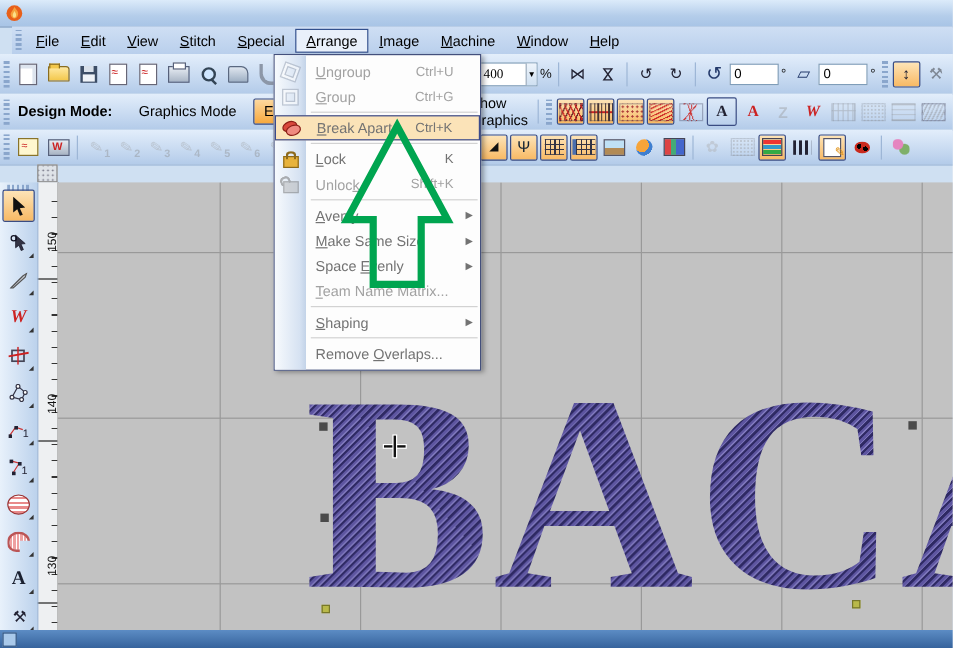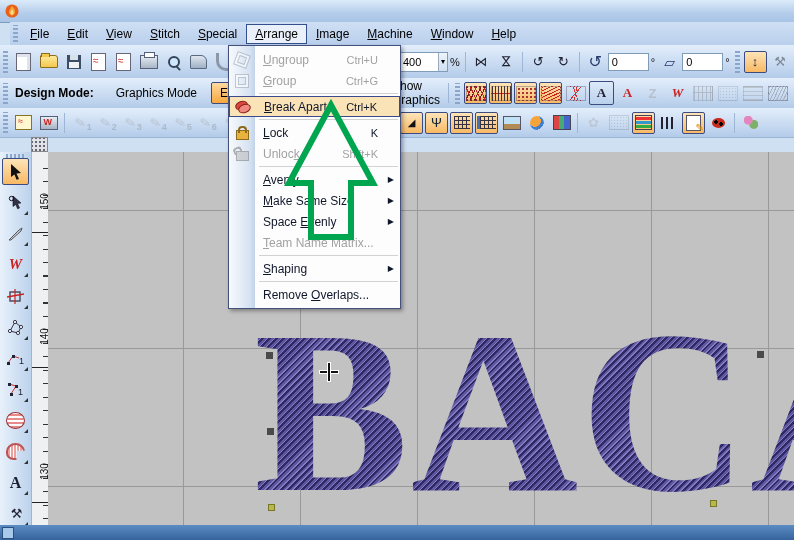--- a/index.html
+++ b/index.html
@@ -27,21 +27,21 @@
     border-bottom:1px solid #9cb6d8;display:flex;align-items:center;}
   #tb1{top:45px;height:33px;}
   #tb2{top:78px;height:30px;font-size:12px;}
   #tb3{top:108px;height:29px;}
   .tbtn{width:23px;height:22px;display:inline-flex;align-items:center;justify-content:center;
     margin:0 1px;border-radius:2px;position:relative;flex:0 0 auto;font-size:13px;color:#223;}
   .tbtn.on{background:linear-gradient(#fde4b8,#f8b964);border:1px solid #3a4c82;width:21px;height:20px;}
   .tbtn.dim{opacity:.45;filter:grayscale(.8);}
   .vsep{width:1px;height:20px;background:#9db6d6;margin:0 3px;flex:0 0 auto;}
   .combo{width:44px;height:18px;background:#fff;border:1px solid #7f9db9;display:inline-flex;
-    align-items:center;font-size:11px;padding-left:4px;justify-content:space-between;}
+    align-items:center;font-size:11px;padding-left:4px;justify-content:space-between;font-family:Liberation Serif, serif;}
   .combo .car{font-size:8px;background:linear-gradient(#eef4fb,#cfe0f1);border-left:1px solid #9ab;
     height:100%;display:inline-flex;align-items:center;padding:0 2px;}
   .numbox{width:36px;height:16px;background:#fff;border:1px solid #7f9db9;font-size:11px;
     display:inline-flex;align-items:center;padding-left:3px;}
   .lab{font-size:11px;margin:0 2px;color:#111;}
   .right-abs{position:absolute;display:flex;align-items:center;height:100%;}
 
   
   .i-page{width:13px;height:16px;background:#fff;border:1px solid #667;box-shadow:inset -3px 3px 0 #dde4ee;}
   .i-folder{width:16px;height:11px;background:linear-gradient(#ffe9a0,#f3c84c);border:1px solid #8a6d1f;border-radius:1px 3px 1px 1px;position:relative;}
@@ -141,21 +141,21 @@
   #crosshair:before{content:"";position:absolute;left:-9px;top:-1px;width:18px;height:2px;background:#111;box-shadow:0 0 0 1px #fff;}
   #crosshair:after{content:"";position:absolute;left:-1px;top:-9px;width:2px;height:18px;background:#111;box-shadow:0 0 0 1px #fff;}
 
   
   #bottombar{position:absolute;left:0;top:525px;width:794px;height:15px;background:linear-gradient(#5c8cc4,#36639c);}
 
   
   #popup{position:absolute;left:228px;top:45px;width:171px;background:#fdfdfd;border:1px solid #44507c;
     box-shadow:2px 2px 4px rgba(0,0,0,.35);font-size:12px;z-index:10;}
   #popup .gutter{position:absolute;left:0;top:0;bottom:0;width:26px;background:linear-gradient(90deg,#f7fafd,#d6e2f2 80%,#c3d3e8);}
-  .mrow{position:relative;height:21px;display:flex;align-items:center;padding-left:34px;color:#0f172a;}
+  .mrow{position:relative;height:21px;display:flex;align-items:center;padding-left:34px;color:#737373;}
   .mrow .sc{position:absolute;right:22px;font-size:11px;}
   .mrow .sub{position:absolute;right:6px;font-size:8px;}
   .mrow.dis{color:#a2a2a2;}
   .mrow.hi{background:#fbe3b8;border:1px solid #3a4a8c;height:19px;}
   .msep{height:1px;background:#d2d2d2;margin:2px 2px 2px 30px;}
   .mkey{text-decoration:underline;}
   .gicon{position:absolute;left:5px;width:16px;height:16px;display:flex;align-items:center;justify-content:center;}
   .ic-group{width:12px;height:12px;border:1px solid #9aa4b4;box-shadow:inset 0 0 0 2px #fff,inset 0 0 0 3px #9aa4b4;}
   .ic-break{position:relative;width:16px;height:12px;}
   .ic-break i{position:absolute;width:11px;height:7px;border-radius:50%;background:#d9483c;border:1px solid #8c1f17;}

